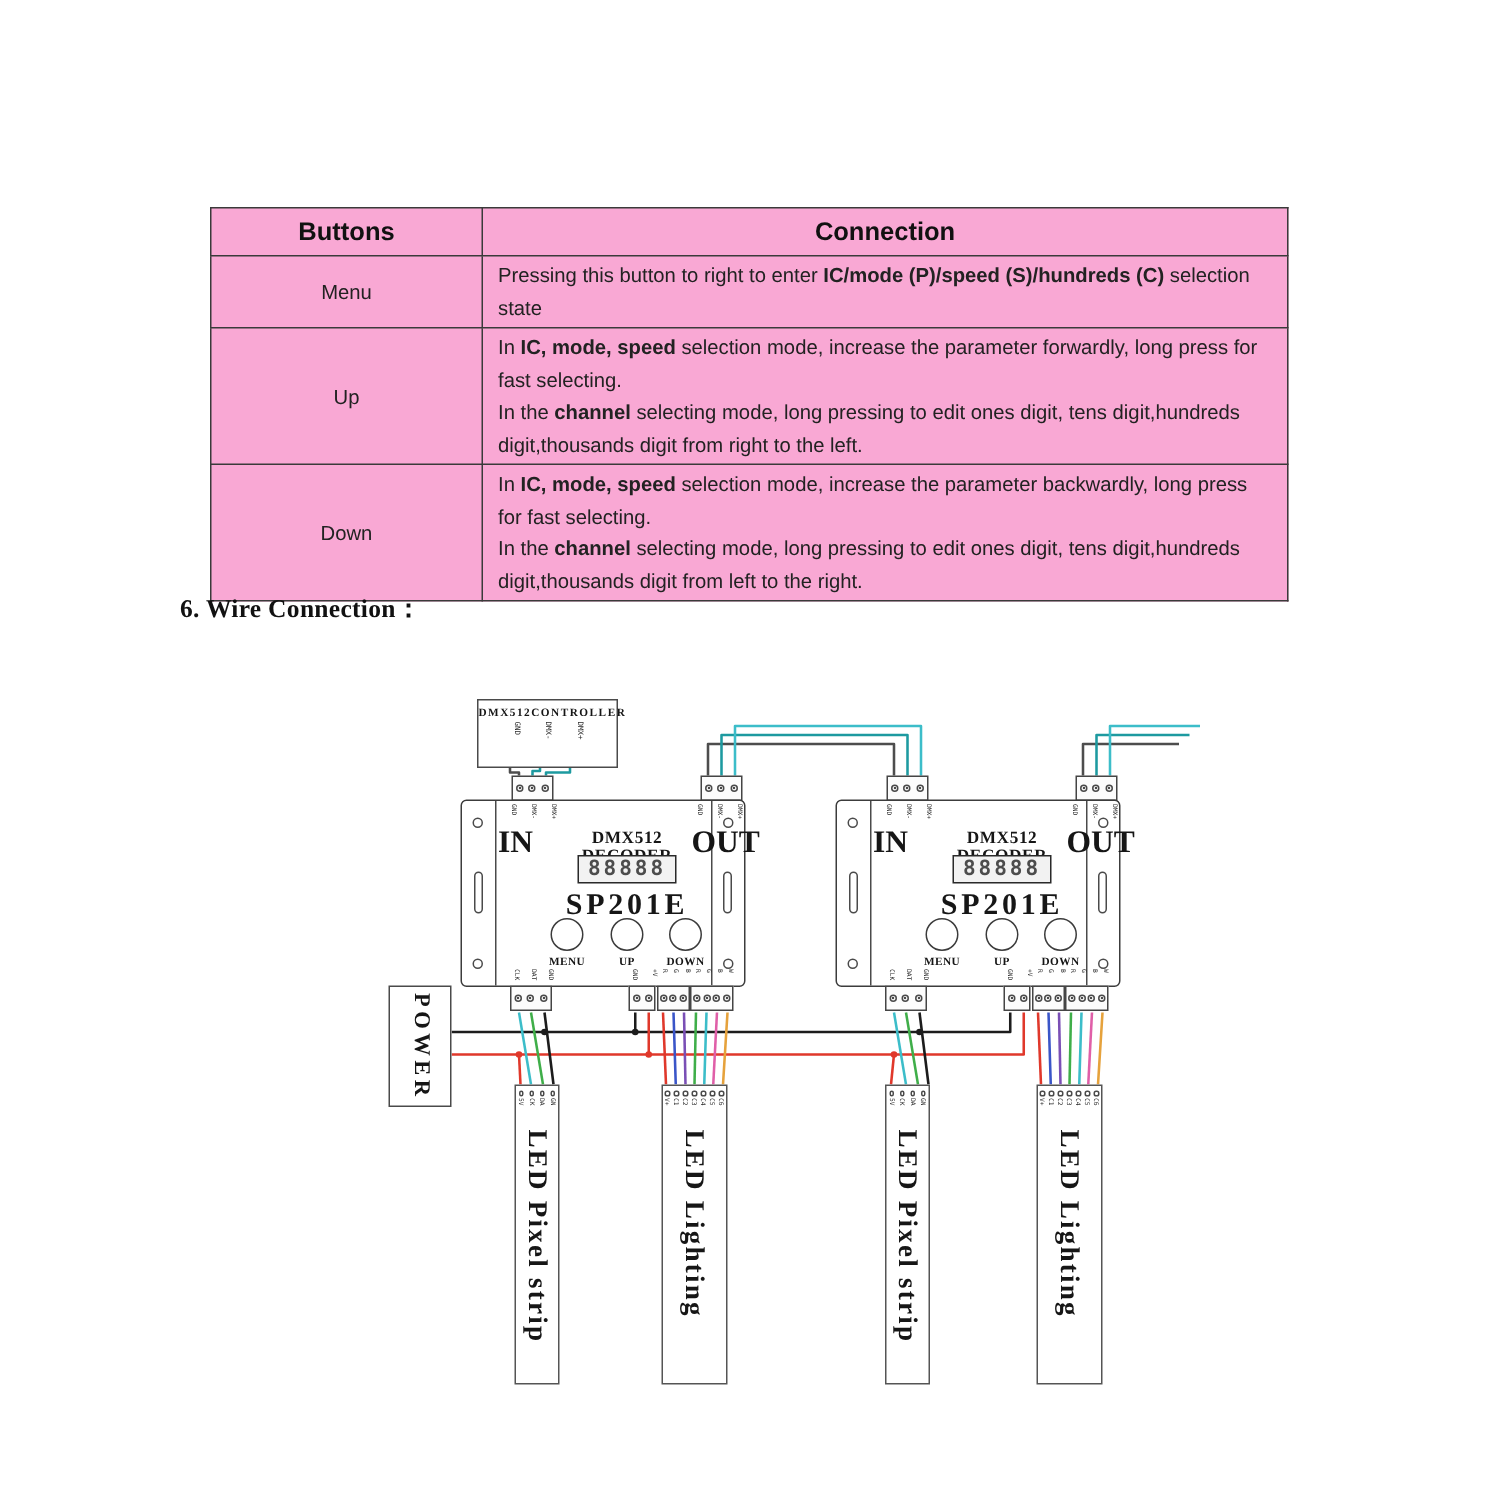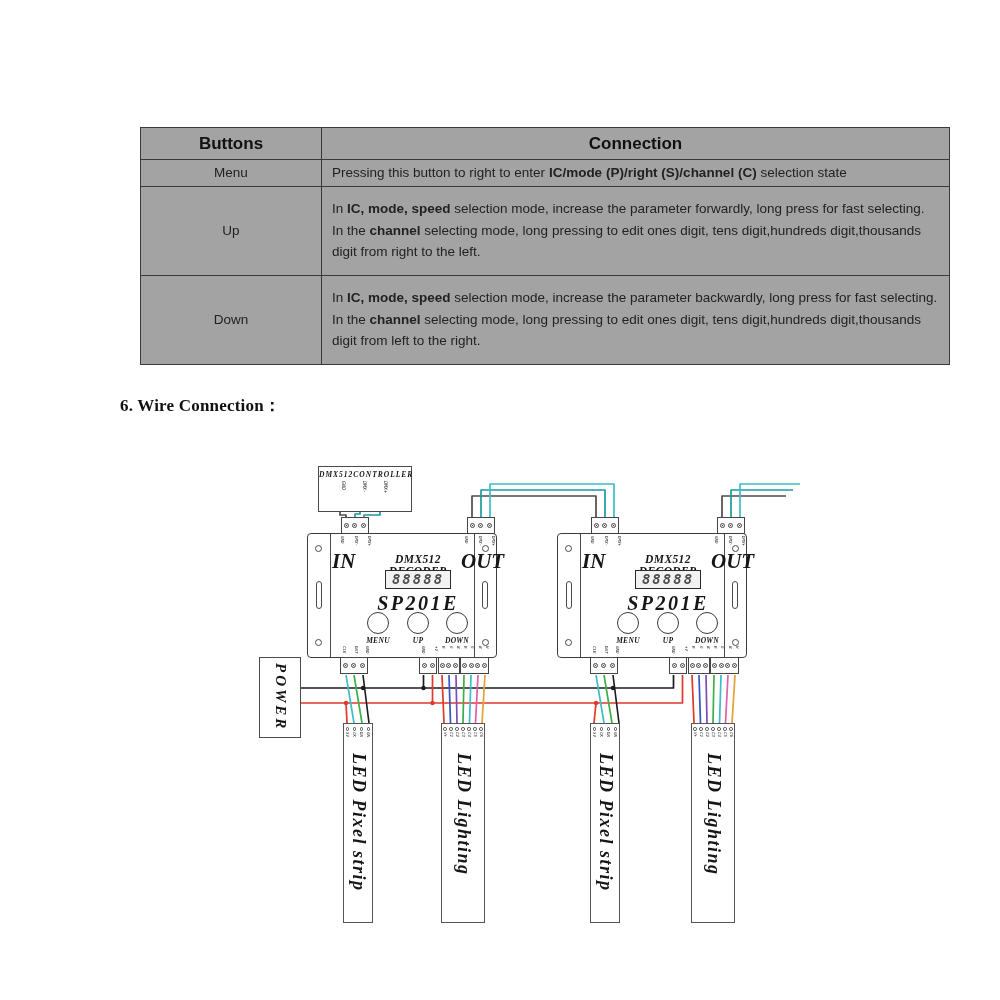--- a/index.html
+++ b/index.html
@@ -2,31 +2,31 @@
 <html style="--wire_black: #1c1c1c; --wire_red: #e0382b; --wire_gray: #4d4d4d; --wire_teal: #1d9aa0; --wire_cyan: #3cbdc9; --wire_green: #3fae49; --wire_blue: #3a55c8; --wire_purple: #7a4fb5; --wire_magenta: #e05fa8; --wire_orange: #e6a23c;"><head>
 <meta charset="utf-8">
 <style>
   html,body{margin:0;padding:0;background:#fff;}
   .page{position:relative;width:1000px;height:1000px;background:#fff;overflow:hidden;
         font-family:"Liberation Sans",sans-serif;color:#1a1a1a;}
   .heading{position:absolute;font-family:"Liberation Serif",serif;font-weight:700;
            font-size:17px;color:#111;letter-spacing:.2px;}
 
   
-  table.keytable{position:absolute;left:140px;top:127px;width:810px;border-collapse:collapse;
-                 table-layout:fixed;background:#a3a3a3;}
+  table.keytable{position:absolute;left:140px;top:138px;width:719px;border-collapse:collapse;
+                 table-layout:fixed;background:#f9a8d4;}
   table.keytable th,table.keytable td{border:1.4px solid #3a3a3a;}
   table.keytable th{font-size:17px;font-weight:700;height:29px;text-align:center;color:#111;}
   td.btncell{width:178px;text-align:center;vertical-align:middle;font-size:13.5px;color:#222;}
   td.fncell{font-size:13.5px;line-height:21.5px;padding:2px 10px;vertical-align:middle;color:#222;}
   td.fncell .para{margin:0;}
   td.fncell span.b{font-weight:700;}
 
   
-  .diagram{position:absolute;left:0;top:0;width:1000px;height:909px;font-style:italic;}
+  .diagram{position:absolute;left:0;top:0;width:1000px;height:909px;}
   .diagram svg{position:absolute;left:0;top:0;}
   .w{fill:none;stroke-width:1.7;stroke-linejoin:round;stroke-linecap:butt;}
   .wk{stroke:var(--wire_black);} .wr{stroke:var(--wire_red);} .wg{stroke:var(--wire_gray);}
   .wt{stroke:var(--wire_teal);} .wc{stroke:var(--wire_cyan);} .wgr{stroke:var(--wire_green);}
   .wb{stroke:var(--wire_blue);} .wp{stroke:var(--wire_purple);} .wm{stroke:var(--wire_magenta);}
   .wo{stroke:var(--wire_orange);}
   .dk{fill:var(--wire_black);} .dr{fill:var(--wire_red);}
 
   .box{position:absolute;background:#fff;border:1.3px solid #4a4a4a;box-sizing:border-box;}
   .serif{font-family:"Liberation Serif",serif;font-weight:700;color:#161616;}
@@ -84,21 +84,21 @@
 
   <table class="keytable">
     <tbody>
         <tr>
       <th style="width:178px;">Buttons</th>
       <th>Connection</th>
     </tr>
     <tr style="height:26px;">
       <td class="btncell">Menu</td>
       <td class="fncell">
-        <div class="para"><span>Pressing this button to right to enter </span><span class="b">IC/mode (P)/right (S)/channel (C)</span><span> selection state</span></div>
+        <div class="para"><span>Pressing this button to right to enter </span><span class="b">IC/mode (P)/speed (S)/hundreds (C)</span><span> selection state</span></div>
       </td>
     </tr>
     <tr style="height:89px;">
       <td class="btncell">Up</td>
       <td class="fncell">
         <div class="para"><span>In </span><span class="b">IC, mode, speed</span><span> selection mode, increase the parameter forwardly, long press for fast selecting.</span></div>
         <div class="para"><span>In the </span><span class="b">channel</span><span> selecting mode, long pressing to edit ones digit, tens digit,hundreds digit,thousands digit from right to the left.</span></div>
       </td>
     </tr>
     <tr style="height:89px;">

